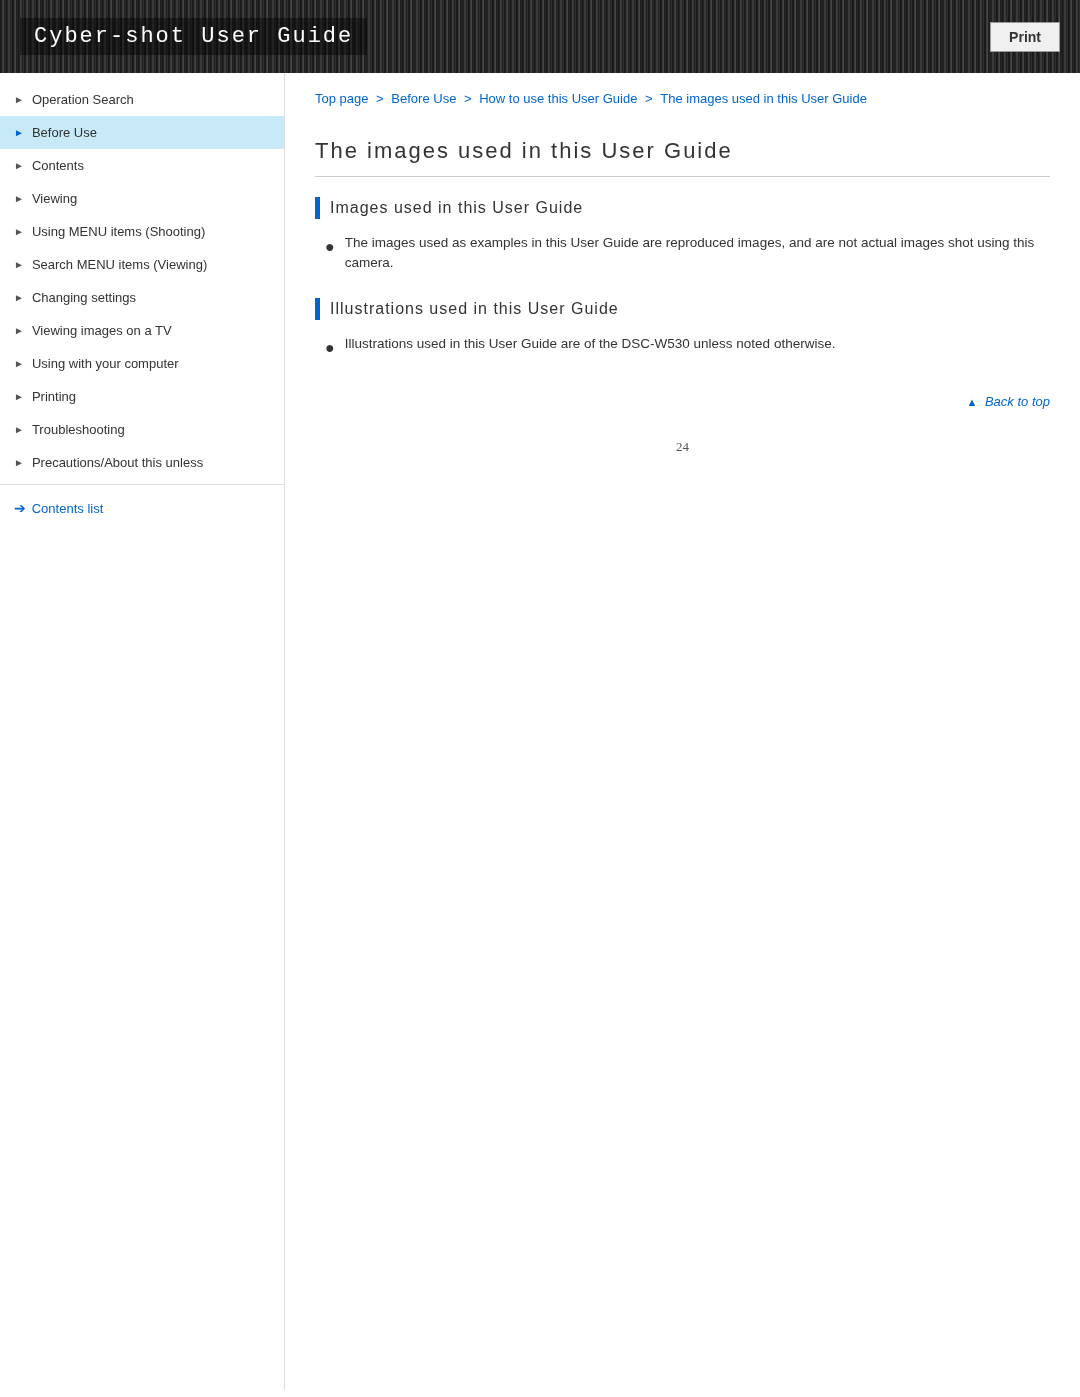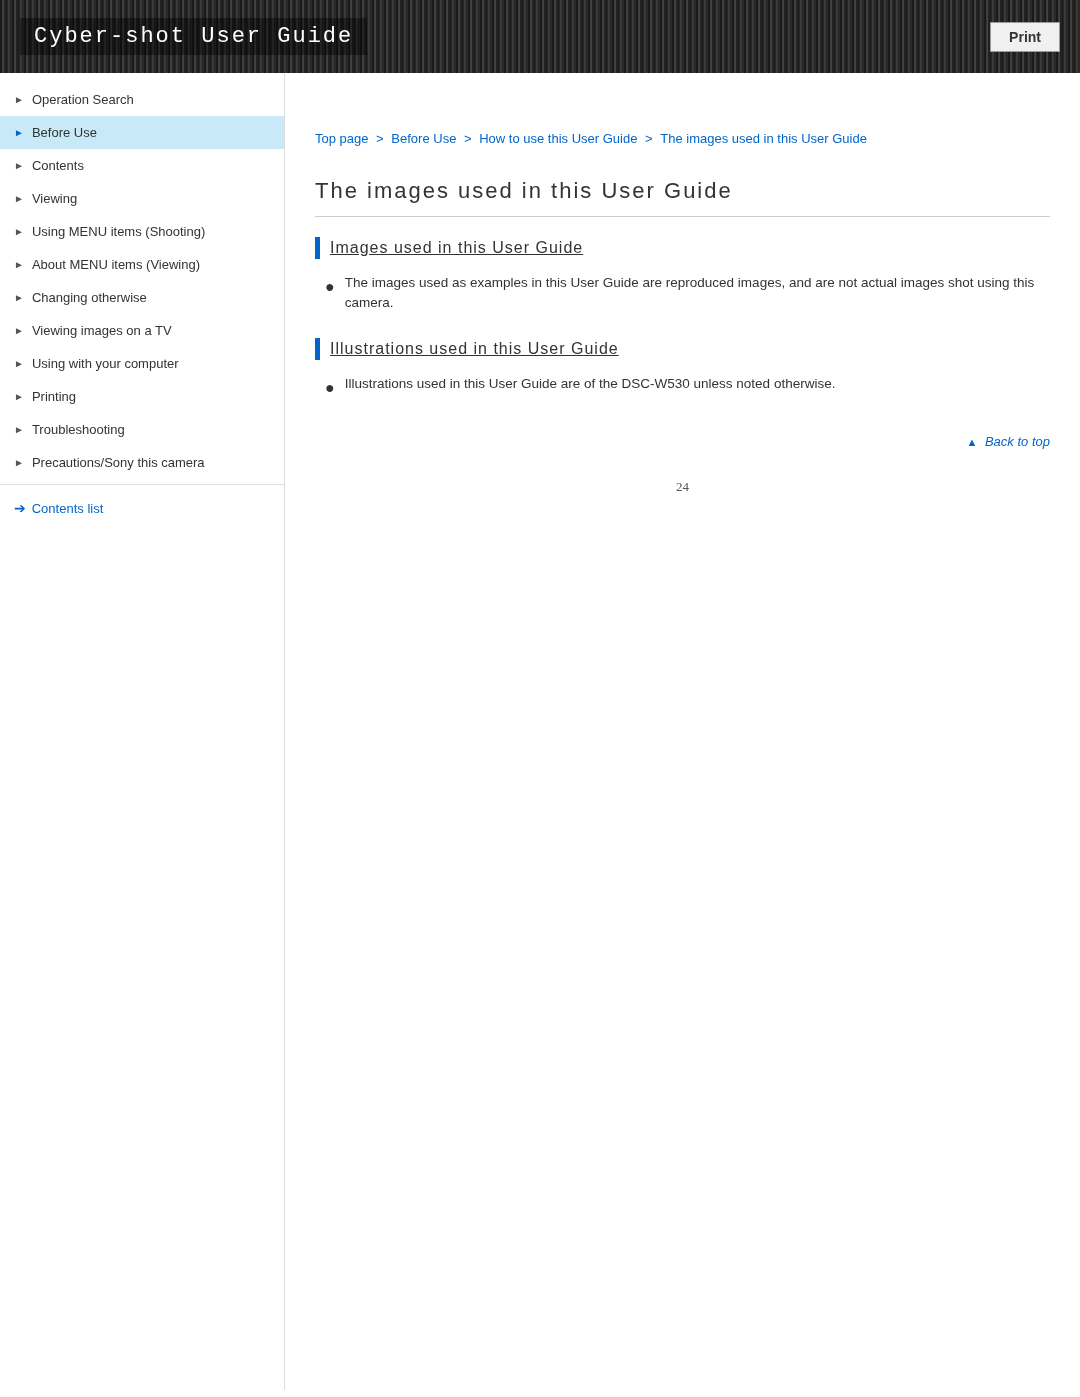--- a/index.html
+++ b/index.html
@@ -117,21 +117,20 @@
       flex: 1;
       padding: 0 30px 20px 30px;
     }
 
     
     .breadcrumb {
       padding: 18px 0 12px 0;
       font-size: 13px;
       color: #0066cc;
       border-bottom: none;
-      margin-top: 40px;
     }
     .breadcrumb a {
       color: #0066cc;
       text-decoration: none;
     }
     .breadcrumb .sep {
       color: #0066cc;
       margin: 0 4px;
     }
 
@@ -150,21 +149,20 @@
     .section {
       margin-bottom: 24px;
     }
     .section-heading {
       display: flex;
       align-items: center;
       font-size: 16px;
       letter-spacing: 1px;
       color: #333;
       margin-bottom: 14px;
-      text-decoration: underline;
     }
     .section-heading .blue-bar {
       width: 5px;
       height: 22px;
       background: #0066cc;
       margin-right: 10px;
       display: inline-block;
       flex-shrink: 0;
     }
 
@@ -249,45 +247,45 @@
         <div class="sidebar-item">
           <span class="arrow">►</span>
           <span>Viewing</span>
         </div>
         <div class="sidebar-item">
           <span class="arrow">►</span>
           <span>Using MENU items (Shooting)</span>
         </div>
         <div class="sidebar-item">
           <span class="arrow">►</span>
-          <span>About MENU items (Viewing)</span>
-        </div>
-        <div class="sidebar-item">
-          <span class="arrow">►</span>
-          <span>Changing otherwise</span>
+          <span>Search MENU items (Viewing)</span>
+        </div>
+        <div class="sidebar-item">
+          <span class="arrow">►</span>
+          <span>Changing settings</span>
         </div>
         <div class="sidebar-item">
           <span class="arrow">►</span>
           <span>Viewing images on a TV</span>
         </div>
         <div class="sidebar-item">
           <span class="arrow">►</span>
           <span>Using with your computer</span>
         </div>
         <div class="sidebar-item">
           <span class="arrow">►</span>
           <span>Printing</span>
         </div>
         <div class="sidebar-item">
           <span class="arrow">►</span>
           <span>Troubleshooting</span>
         </div>
         <div class="sidebar-item">
           <span class="arrow">►</span>
-          <span>Precautions/Sony this camera</span>
+          <span>Precautions/About this unless</span>
         </div>
       </div>
     <div class="sidebar-divider"></div>
     <div class="contents-link">
       <span class="arrow-right">➔</span>
       <span>Contents list</span>
     </div>
   </div>
 
   <div class="main-content">

